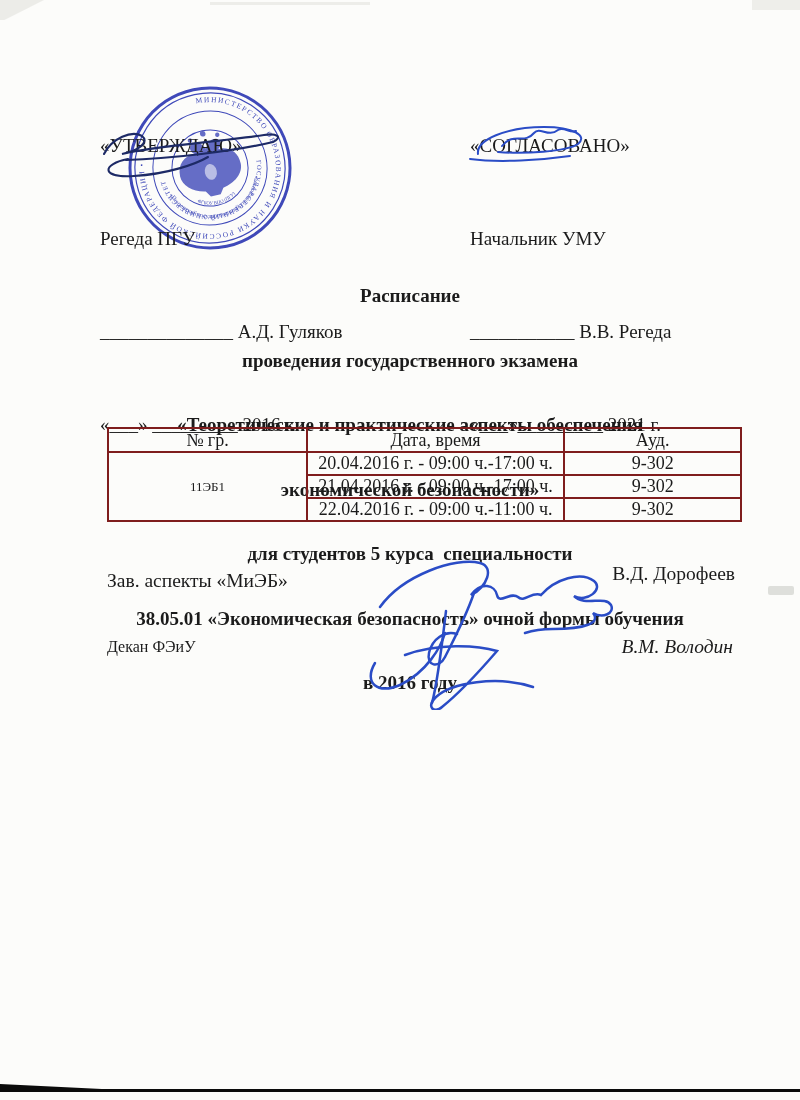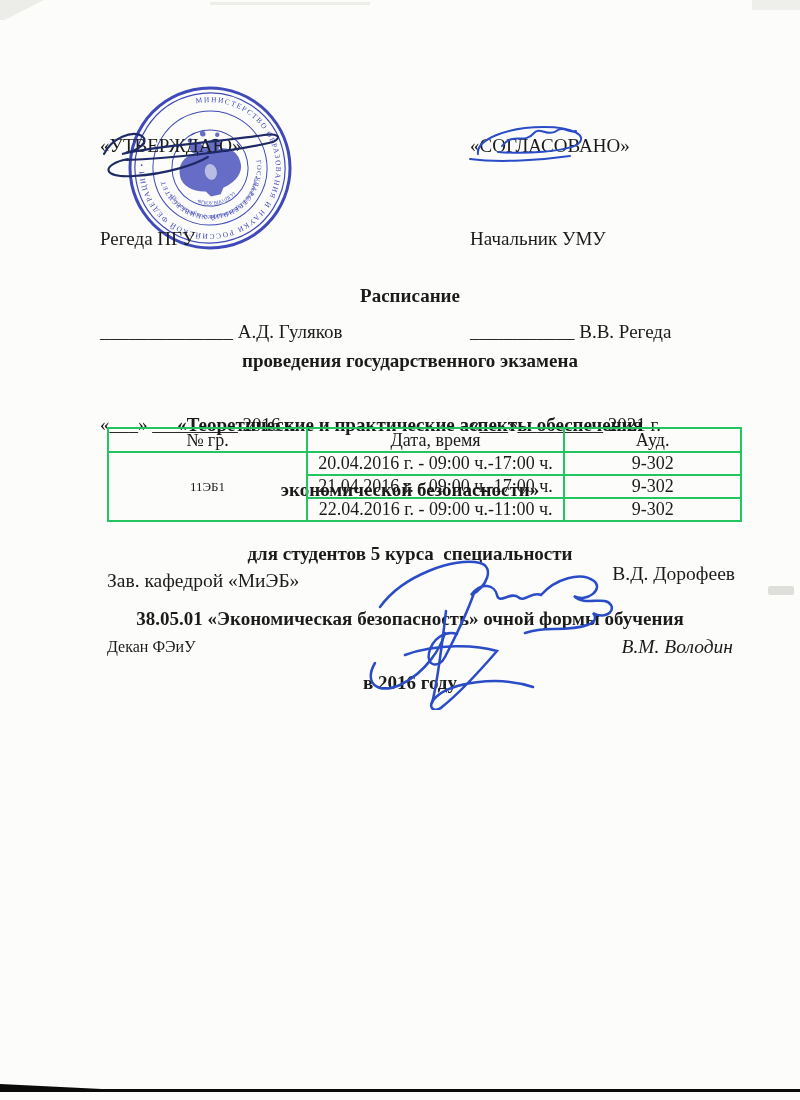--- a/index.html
+++ b/index.html
@@ -53,21 +53,21 @@
   .title-block div { min-height: 21.5px; }
 
   
   .sched-table {
     position: absolute; left: 107px; top: 427px;
     width: 635px; border-collapse: collapse; table-layout: fixed;
     z-index: 3;
     font-size: 18px;
   }
   .sched-table th, .sched-table td {
-    border: 2px solid #22c55e;
+    border: 2px solid #7f1d1d;
     text-align: center; vertical-align: middle;
     padding: 0; font-weight: normal;
     overflow: hidden; white-space: nowrap;
   }
   .sched-table th { height: 22px; }
   .sched-table td { height: 20px; border-radius: 6px; }
   .col-group { width: 197px; }
   .col-date  { width: 255px; }
   .col-room  { width: 175px; }
   .group-cell { font-size: 13px; }
@@ -217,21 +217,21 @@
         <td>21.04.2016 г. - 09:00 ч.-17:00 ч.</td>
         <td>9-302</td>
       </tr>
       <tr>
         <td>22.04.2016 г. - 09:00 ч.-11:00 ч.</td>
         <td>9-302</td>
       </tr>
     </tbody>
   </table>
 
-  <div class="sig-label-1">Зав. кафедрой «МиЭБ»</div>
+  <div class="sig-label-1">Зав. аспекты «МиЭБ»</div>
   <div class="sig-name-1">В.Д. Дорофеев</div>
   <div class="sig-label-2">Декан ФЭиУ</div>
   <div class="sig-name-2">В.М. Володин</div>
 
   <svg class="sig-svg sig-main" width="300" height="175" viewBox="0 0 300 175">
     <g fill="none" stroke="#2a4cc6" stroke-width="2.5" stroke-linecap="round">
       <path d="M35 72 C58 40 110 22 135 28 C150 32 142 52 126 60 C136 46 150 50 152 60 C154 70 166 56 173 62 C179 68 187 56 196 60 C210 44 236 36 249 46 C259 54 242 68 229 61 C240 72 260 60 266 70 C270 78 258 84 248 78 C256 88 240 94 208 94 C196 94 186 96 180 98"></path>
       <path d="M129 58 C120 84 108 106 100 122 C94 134 81 131 84 118 C87 104 100 95 112 99"></path>
       <path d="M30 128 C18 148 33 160 55 150 C82 137 96 112 100 98"></path>
       <path d="M101 76 C97 110 92 150 87 168"></path>

